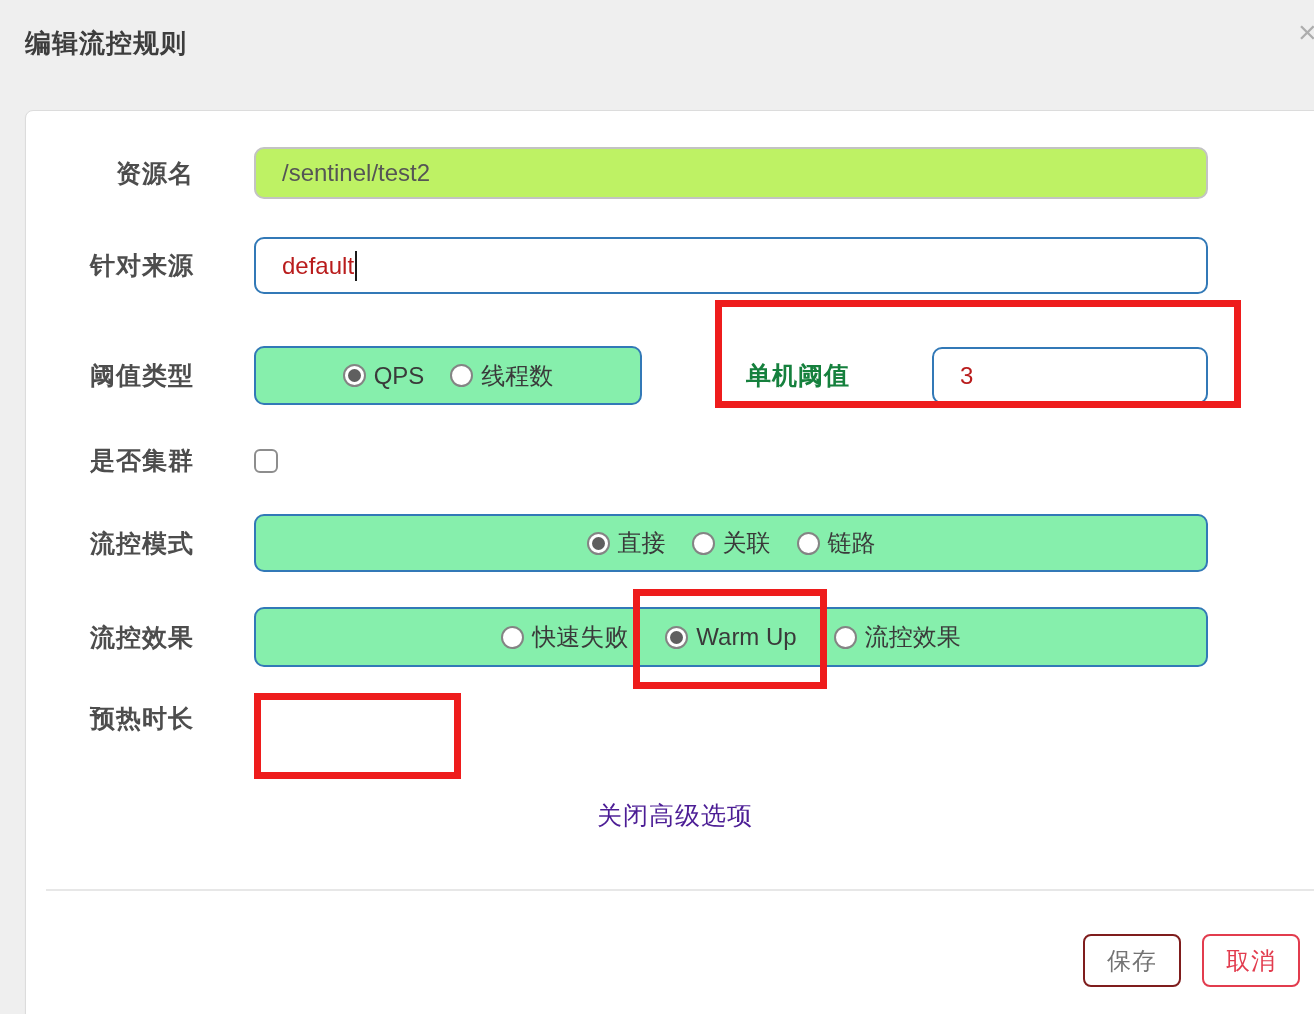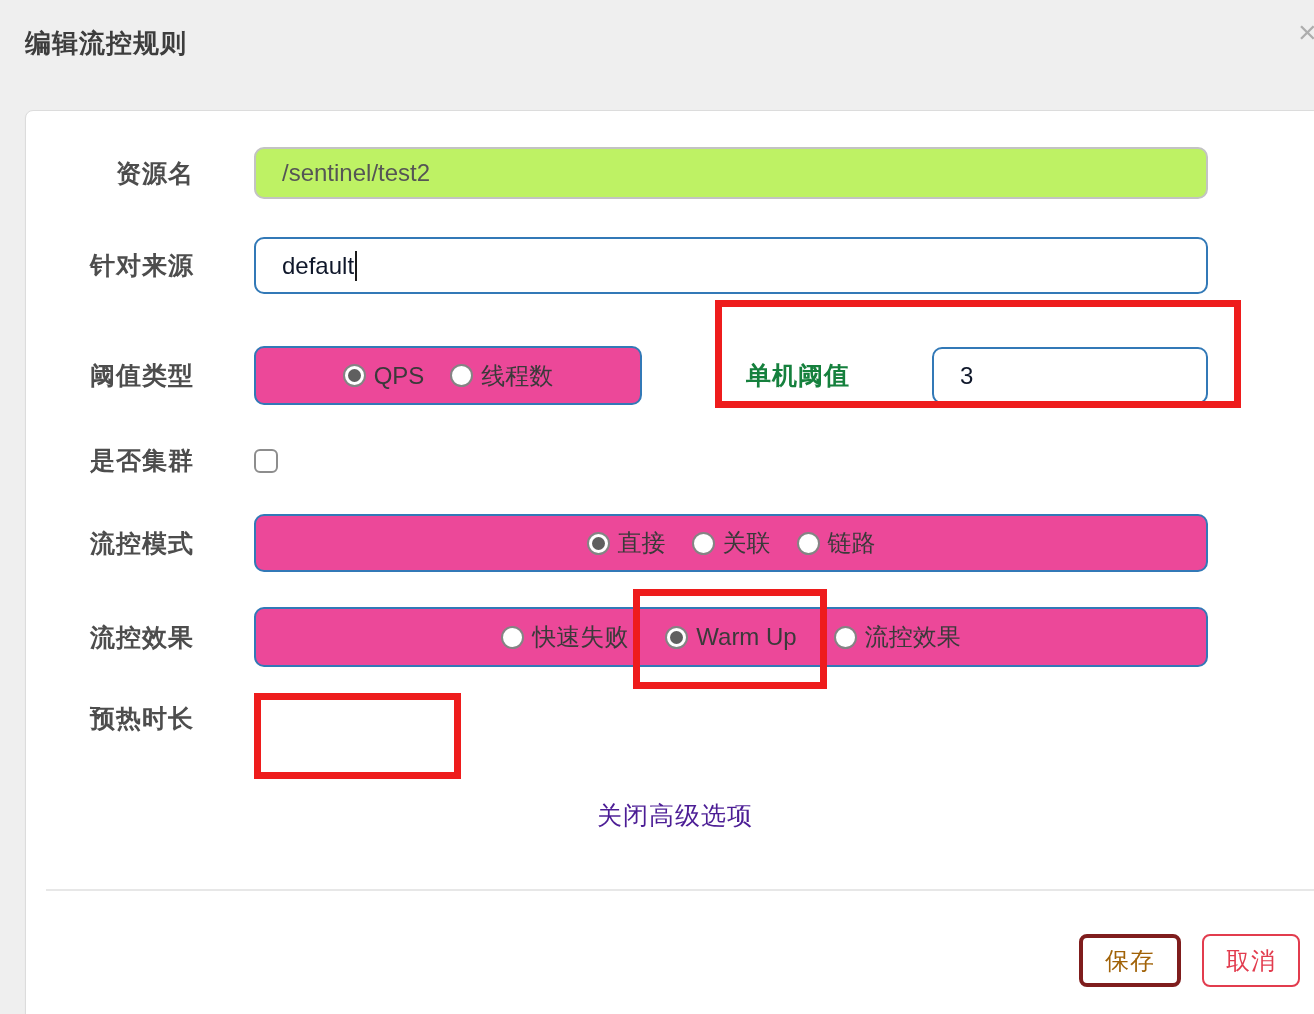--- a/index.html
+++ b/index.html
@@ -33,35 +33,35 @@
     width:168px; text-align:right; flex:0 0 168px;
     font-size:25px; font-weight:bold; color:#4d4d4d;
     letter-spacing:1px;
   }
   .ctrl { margin-left:60px; }
   .tinput {
     display:flex; align-items:center;
     width:954px; height:57px;
     border:2px solid #3279b7; border-radius:10px;
     background:#fff; padding:0 26px;
-    font-size:24px; color:#0f172a;
+    font-size:24px; color:#b91c1c;
   }
   .tinput.disabled {
     background:#bef264; border:2px solid #c3c3c3; color:#555;
     height:52px;
   }
   .caret {
     display:inline-block; width:2px; height:30px;
     background:#1a1a1a; margin-left:1px;
   }
   .radio-box {
     display:flex; align-items:center; justify-content:center;
     gap:26px;
     border:2px solid #3279b7; border-radius:10px;
-    background:#ec4899; height:59px;
+    background:#86efac; height:59px;
   }
   .radio-item { display:flex; align-items:center; gap:8px; cursor:pointer; }
   .radio-circle {
     width:23px; height:23px; border-radius:50%;
     border:2px solid #848484; background:#fff;
     display:flex; align-items:center; justify-content:center;
     flex:0 0 23px;
   }
   .radio-circle.selected::after {
     content:""; width:13px; height:13px; border-radius:50%;
@@ -93,21 +93,21 @@
     position:absolute; top:823px; right:24px;
     display:flex; gap:21px;
   }
   .btn {
     min-width:98px; height:53px;
     display:flex; align-items:center; justify-content:center;
     background:#fff; border-radius:8px;
     font-size:24px; cursor:pointer; padding:0 22px;
     letter-spacing:1px;
   }
-  .btn-save { border:4px solid #7f1d1d; color:#a16207;margin-left:45px; }
+  .btn-save { border:2px solid #7f1d1d; color:#737373;margin-left:45px; }
   .btn-cancel { border:2px solid #e23c4e; color:#e23c4e; }
 </style>
 </head>
 <body>
 
 <div class="dialog-title">编辑流控规则</div>
 <div class="close-x">×</div>
 
 <div class="panel">
 

